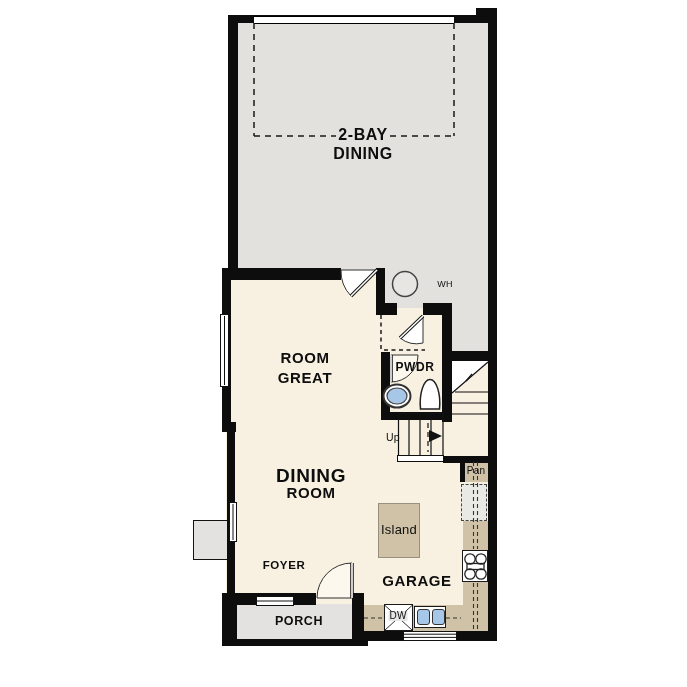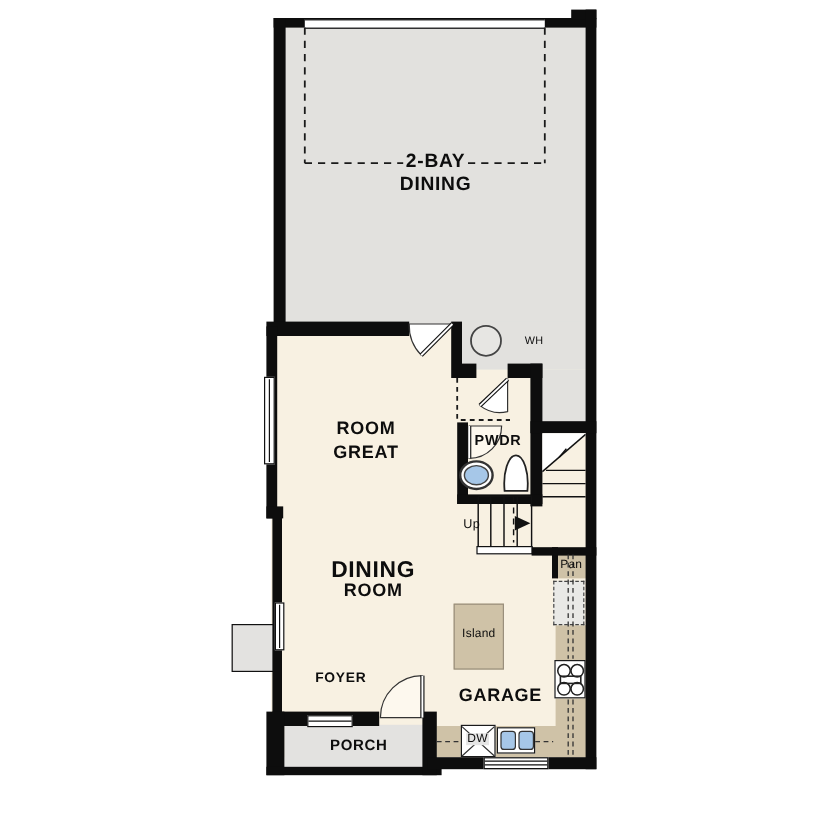--- a/index.html
+++ b/index.html
@@ -137,20 +137,20 @@
 
   <div class="lbl" style="left:363px;top:135px;font-size:16px;">2-BAY</div>
   <div class="lbl" style="left:363px;top:154px;font-size:16px;">DINING</div>
   <div class="lbl" style="left:305px;top:332px;font-size:15px;margin-top:45px;">GREAT</div>
   <div class="lbl" style="left:305px;top:357px;font-size:15px;">ROOM</div>
   <div class="lbl" style="left:415px;top:367px;font-size:12px;">PWDR</div>
   <div class="lbl small" style="left:405px;top:284px;font-size:9px;margin-left:40px;">WH</div>
   <div class="lbl small" style="left:393px;top:437px;font-size:10.5px;">Up</div>
   <div class="lbl" style="left:311px;top:475px;font-size:19px;">DINING</div>
   <div class="lbl" style="left:311px;top:492px;font-size:15px;">ROOM</div>
-  <div class="lbl small" style="left:399px;top:529px;font-size:10px;">Island</div>
+  <div class="lbl small" style="left:399px;top:529px;font-size:13px;">Island</div>
   <div class="lbl small" style="left:476px;top:471px;font-size:10px;">Pan</div>
   <div class="lbl" style="left:284px;top:566px;font-size:11.5px;">FOYER</div>
   <div class="lbl" style="left:417px;top:580px;font-size:15px;">GARAGE</div>
   <div class="lbl small" style="left:398px;top:616px;font-size:10px;background:#e5e5e5;padding:0 1px;">DW</div>
   <div class="lbl" style="left:299px;top:621px;font-size:12.5px;">PORCH</div>
 
 </div>
 
 </body></html>

